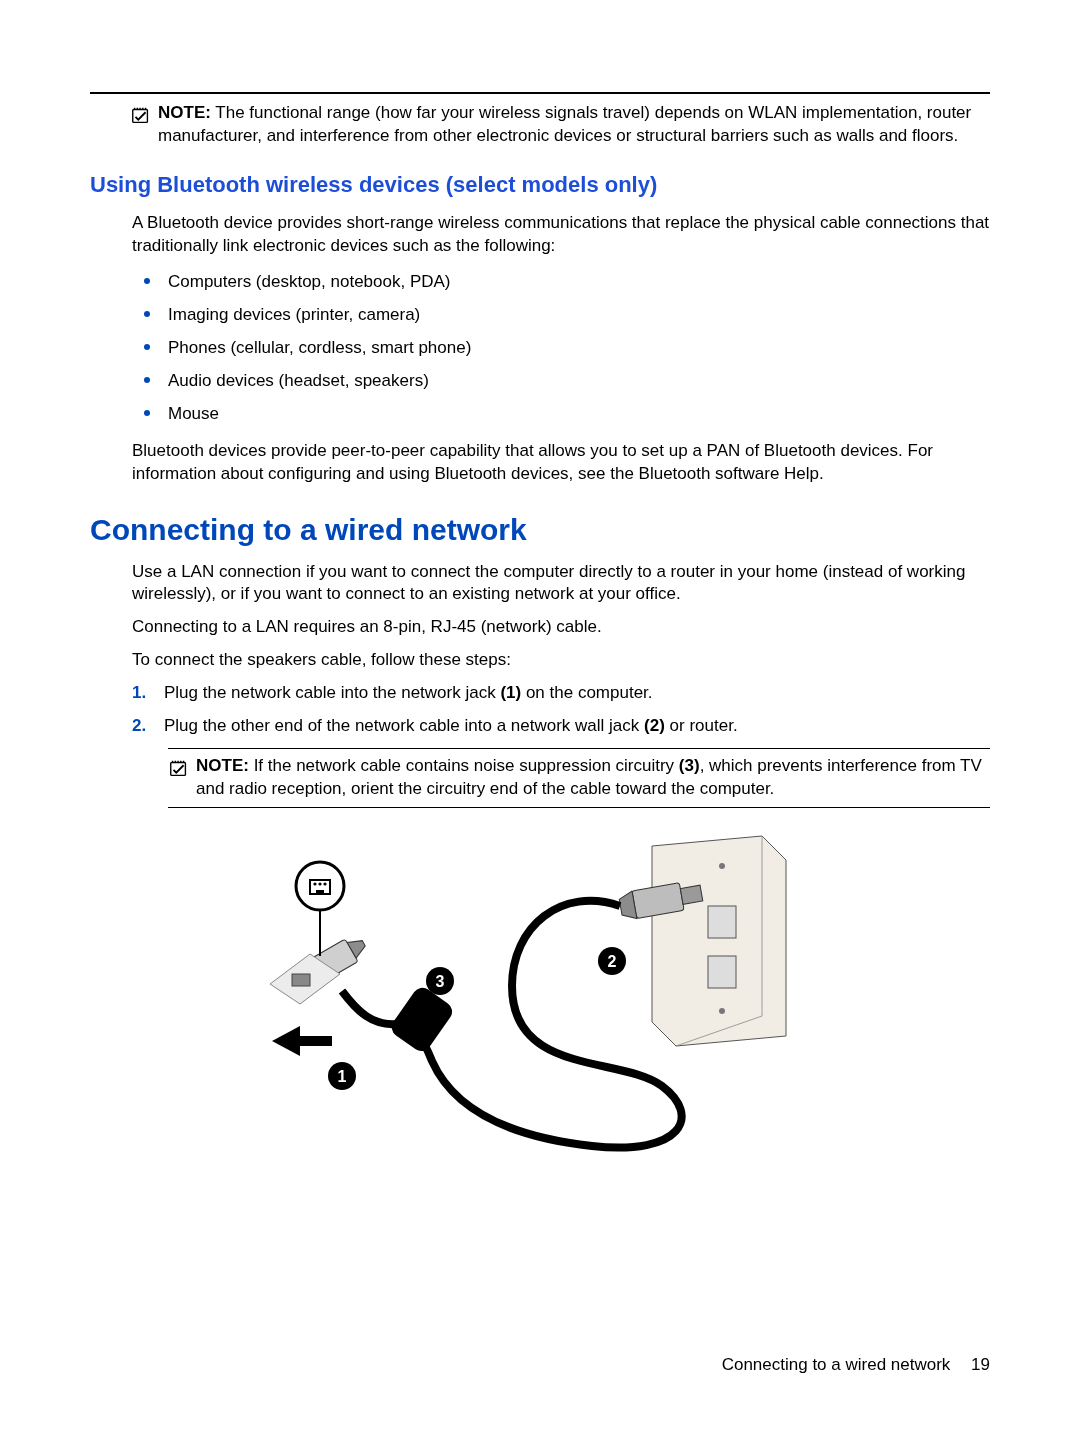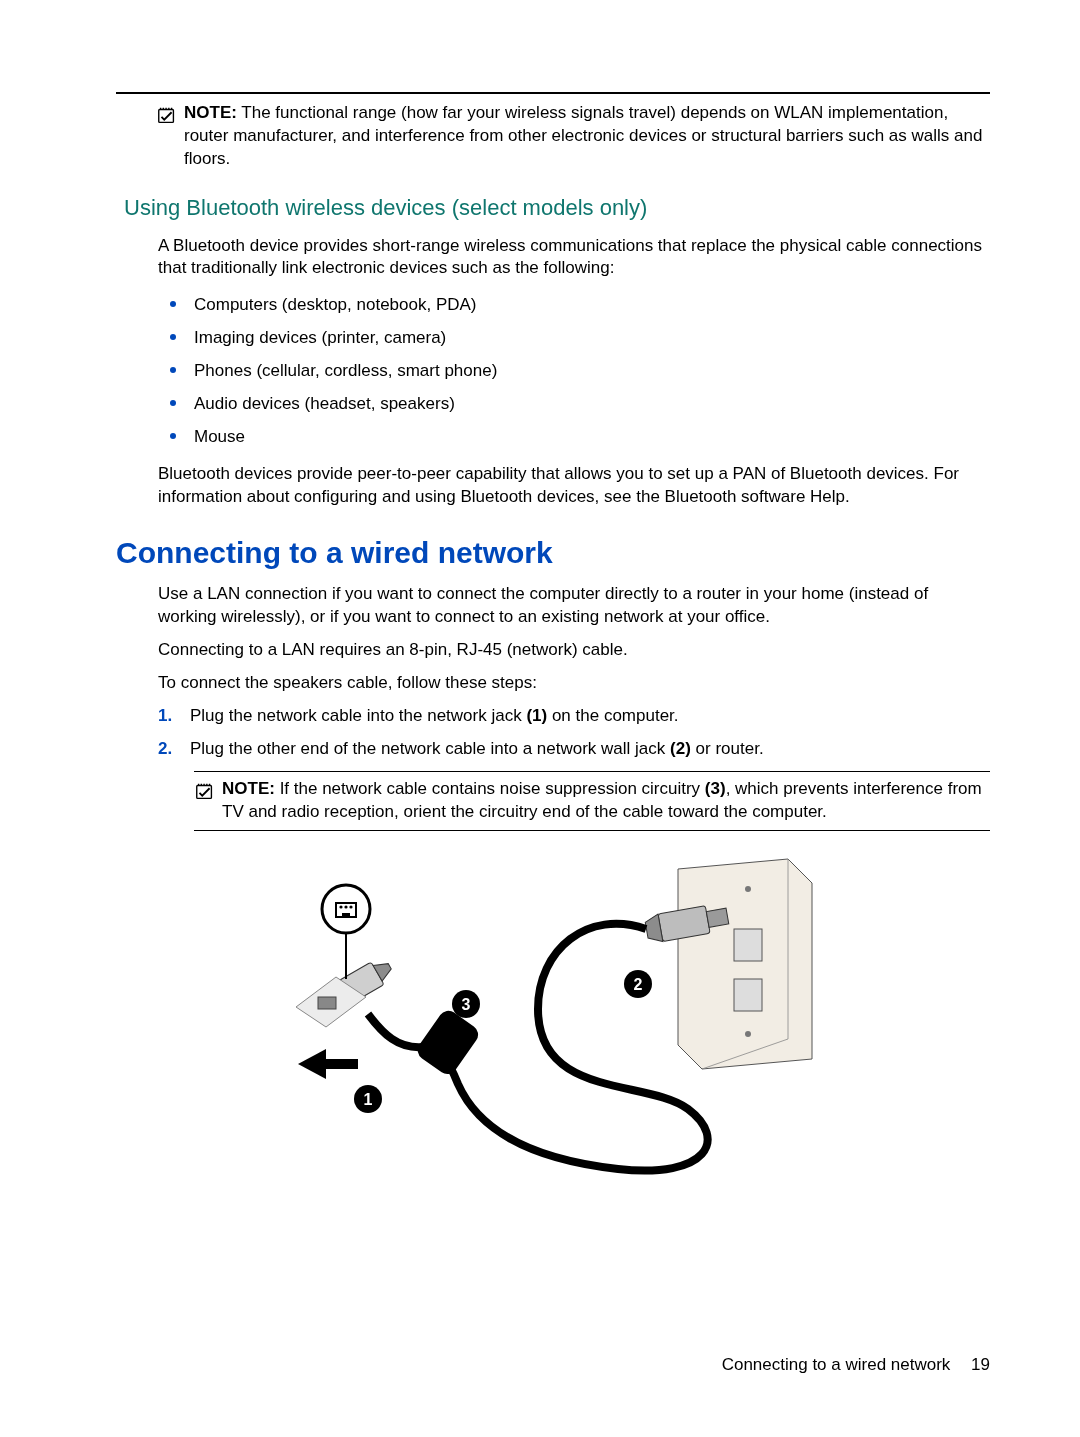--- a/index.html
+++ b/index.html
@@ -7,21 +7,21 @@
     padding: 0;
     background: #ffffff;
     font-family: Arial, Helvetica, sans-serif;
     font-size: 17px;
     line-height: 1.35;
     color: #000000;
   }
   .page {
     width: 1080px;
     min-height: 1437px;
-    padding: 92px 90px 60px 116px;
+    padding: 92px 90px 60px 90px;
     box-sizing: border-box;
     position: relative;
   }
   .hr-top {
     border: none;
     border-top: 2px solid #000000;
     margin: 0 0 8px 0;
   }
   .note-box {
     display: flex;
@@ -35,24 +35,24 @@
     flex: 0 0 22px;
     margin-top: 2px;
   }
   .note-text {
     flex: 1 1 auto;
   }
   .note-label {
     font-weight: bold;
   }
   .h2 {
-    color: #0f766e;
+    color: #1d4ed8;
     font-size: 22px;
-    font-weight: normal;
-    margin: 22px 0 12px 8px;
+    font-weight: bold;
+    margin: 22px 0 12px 0;
   }
   .h1 {
     color: #0048ba;
     font-size: 30px;
     font-weight: bold;
     margin: 24px 0 8px 0;
   }
   .body-indent {
     margin-left: 42px;
     margin-right: 0;

